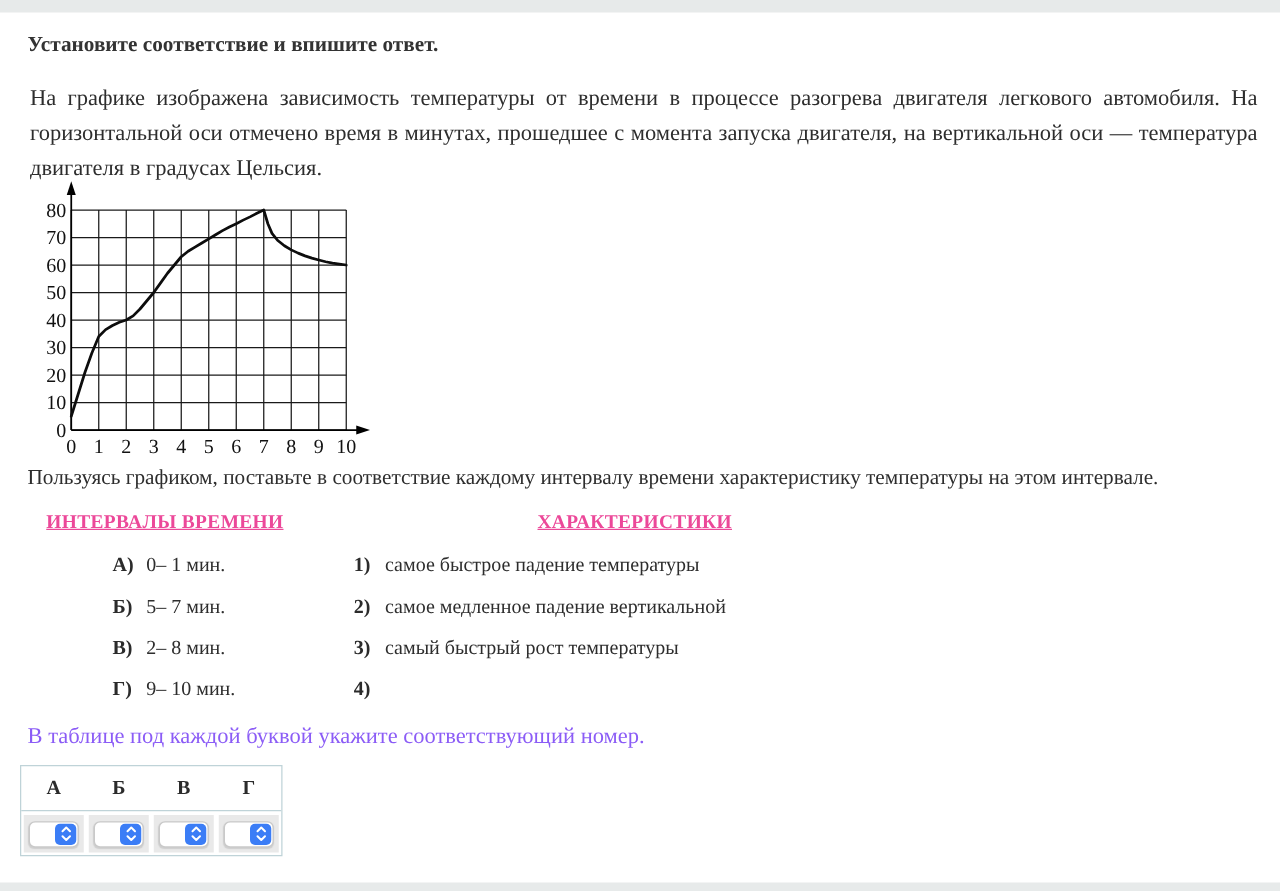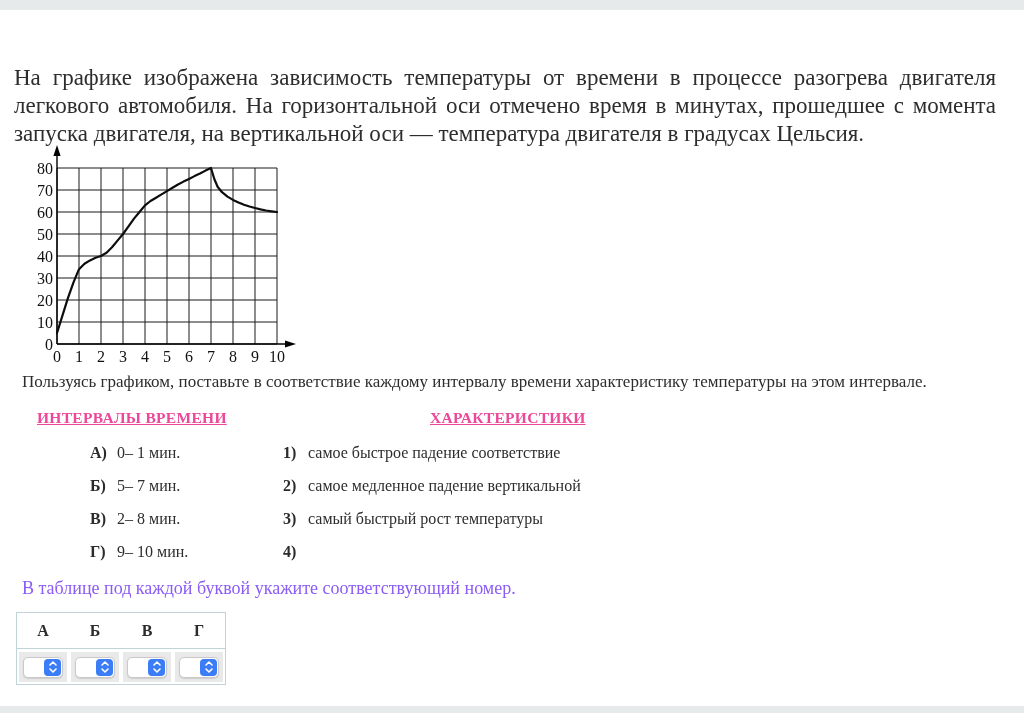--- a/index.html
+++ b/index.html
@@ -9,22 +9,22 @@
     margin:0 auto;
   }
   .edge-bar{position:absolute;left:0;width:1024px;background:#e7eaea;}
   .edge-bar.top{top:0;height:10px;}
   .edge-bar.bottom{top:706px;height:7px;}
   .title{
     position:absolute;left:22px;top:26px;margin:0;
     font-size:17px;font-weight:bold;color:#333;
   }
   .description{
-    position:absolute;left:14px;top:64px;width:982px;margin:0;
-    font-size:23px;line-height:28px;text-align:justify;color:#2d2d2d;
+    position:absolute;left:24px;top:64px;width:982px;margin:0;
+    font-size:18px;line-height:28px;text-align:justify;color:#2d2d2d;
   }
   .chart-wrap{position:absolute;left:30px;top:144px;width:290px;height:232px;}
   .prompt{
     position:absolute;left:22px;top:372px;margin:0;
     font-size:17px;color:#2d2d2d;
   }
   .col-header{
     position:absolute;margin:0;font-size:15.5px;font-weight:bold;color:#ec4899;
     text-decoration:underline;letter-spacing:0.3px;
   }
@@ -70,20 +70,21 @@
   }
   .sel-btn svg{display:block;}
 </style>
 </head>
 <body>
 
 <div class="page">
 
   <div class="edge-bar top"></div>
 
+  <h1 class="title">Установите соответствие и впишите ответ.</h1>
 
   <p class="description">На графике изображена зависимость температуры от времени в процессе разогрева двигателя легкового автомобиля. На горизонтальной оси отмечено время в минутах, прошедшее с момента запуска двигателя, на вертикальной оси —  температура двигателя в градусах Цельсия.</p>
 
   <div class="chart-wrap">
     <svg id="chart-svg" width="290" height="232" viewBox="0 0 290 232">
         <line x1="27" y1="24" x2="27" y2="200" stroke="#1a1a1a" stroke-width="1"></line>
         <line x1="49" y1="24" x2="49" y2="200" stroke="#1a1a1a" stroke-width="1"></line>
         <line x1="71" y1="24" x2="71" y2="200" stroke="#1a1a1a" stroke-width="1"></line>
         <line x1="93" y1="24" x2="93" y2="200" stroke="#1a1a1a" stroke-width="1"></line>
         <line x1="115" y1="24" x2="115" y2="200" stroke="#1a1a1a" stroke-width="1"></line>
@@ -132,21 +133,21 @@
 
   <p class="prompt">Пользуясь графиком, поставьте в соответствие каждому интервалу времени характеристику температуры на этом интервале.</p>
 
   <p class="col-header left">ИНТЕРВАЛЫ ВРЕМЕНИ</p>
   <p class="col-header right">ХАРАКТЕРИСТИКИ</p>
 
   <div class="match-row" style="top:444px;">
     <span class="ltr">А)</span>
     <span class="int">0– 1 мин.</span>
     <span class="num">1)</span>
-    <span class="chr">самое быстрое падение соответствие</span>
+    <span class="chr">самое быстрое падение температуры</span>
   </div>
   <div class="match-row" style="top:477px;">
     <span class="ltr">Б)</span>
     <span class="int">5– 7 мин.</span>
     <span class="num">2)</span>
     <span class="chr">самое медленное падение вертикальной</span>
   </div>
   <div class="match-row" style="top:510px;">
     <span class="ltr">В)</span>
     <span class="int">2– 8 мин.</span>

